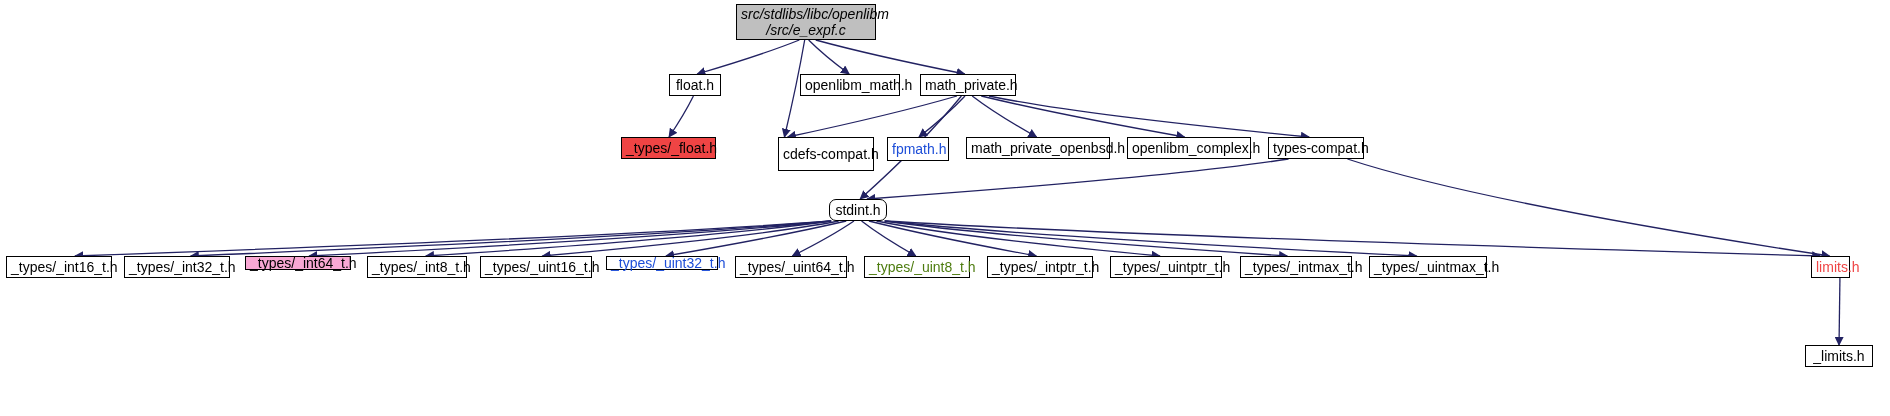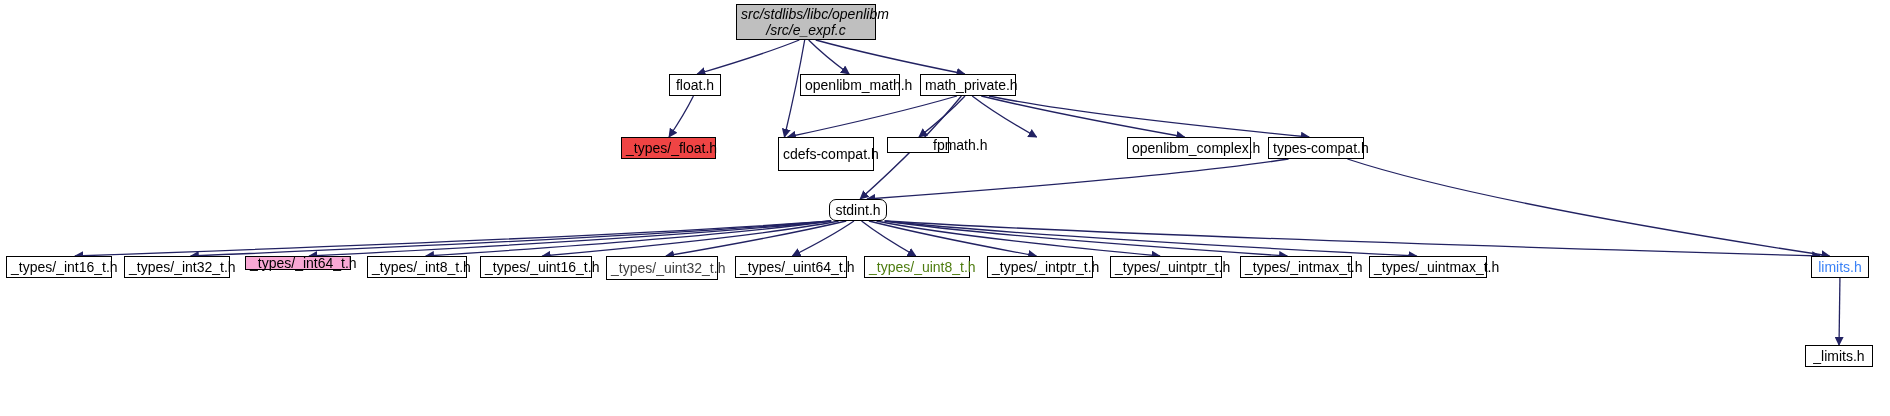--- a/index.html
+++ b/index.html
@@ -88,31 +88,32 @@
       <path d="M 885 221 Q 1142.224 236.75 1820.36 256" fill="none" stroke="#222262" stroke-width="1.3" marker-end="url(#arrow)"></path>
       <path d="M 1839.94 278 Q 1839.595 308.15 1839.02 345" fill="none" stroke="#222262" stroke-width="1.3" marker-end="url(#arrow)"></path>
     </svg>
 <div class="node root" style="left: 736px; top: 4px; width: 140px; height: 36px; border-color: rgb(0, 0, 0); color: rgb(0, 0, 0); background: rgb(191, 191, 191);"><span class="node-label">src/stdlibs/libc/openlibm
 /src/e_expf.c</span></div>
     <div class="node" style="left: 669px; top: 74px; width: 52px; height: 22px; border-color: rgb(0, 0, 0); color: rgb(0, 0, 0); background: rgb(255, 255, 255);"><span class="node-label">float.h</span></div>
     <div class="node" style="left: 800px; top: 74px; width: 100px; height: 22px; border-color: rgb(0, 0, 0); color: rgb(0, 0, 0); background: rgb(255, 255, 255); justify-content: center;"><span class="node-label">openlibm_math.h</span></div>
     <div class="node" style="left: 920px; top: 74px; width: 96px; height: 22px; border-color: rgb(0, 0, 0); color: rgb(0, 0, 0); background: rgb(255, 255, 255);"><span class="node-label">math_private.h</span></div>
     <div class="node" style="left: 621px; top: 137px; width: 95px; height: 22px; border-color: rgb(0, 0, 0); color: rgb(0, 0, 0); background: #ef4444;"><span class="node-label">_types/_float.h</span></div>
     <div class="node" style="left: 736px; top: 137px; width: 96px; height: 34px; border-color: rgb(0, 0, 0); color: rgb(0, 0, 0); background: rgb(255, 255, 255); margin-left: 42px;"><span class="node-label">cdefs-compat.h</span></div>
-    <div class="node" style="left: 887px; top: 137px; width: 62px; height: 16px; border-color: rgb(0, 0, 0); color: #000000; background: rgb(255, 255, 255); padding-left: 41px;"><span class="node-label">fpmath.h</span></div>
+    <div class="node" style="left: 887px; top: 137px; width: 62px; height: 24px; border-color: rgb(0, 0, 0); color: #1d4ed8; background: rgb(255, 255, 255);"><span class="node-label">fpmath.h</span></div>
+    <div class="node" style="left: 966px; top: 137px; width: 144px; height: 22px; border-color: rgb(0, 0, 0); color: rgb(0, 0, 0); background: rgb(255, 255, 255);"><span class="node-label">math_private_openbsd.h</span></div>
     <div class="node" style="left: 1127px; top: 137px; width: 124px; height: 22px; border-color: rgb(0, 0, 0); color: rgb(0, 0, 0); background: rgb(255, 255, 255);"><span class="node-label">openlibm_complex.h</span></div>
     <div class="node" style="left: 1268px; top: 137px; width: 96px; height: 22px; border-color: rgb(0, 0, 0); color: rgb(0, 0, 0); background: rgb(255, 255, 255);"><span class="node-label">types-compat.h</span></div>
     <div class="node" style="left: 829px; top: 199px; width: 58px; height: 22px; border-color: rgb(0, 0, 0); color: rgb(0, 0, 0); background: rgb(255, 255, 255); border-radius: 7px;"><span class="node-label">stdint.h</span></div>
     <div class="node" style="left: 6px; top: 256px; width: 106px; height: 22px; border-color: rgb(0, 0, 0); color: rgb(0, 0, 0); background: rgb(255, 255, 255);"><span class="node-label">_types/_int16_t.h</span></div>
     <div class="node" style="left: 124px; top: 256px; width: 106px; height: 22px; border-color: rgb(0, 0, 0); color: rgb(0, 0, 0); background: rgb(255, 255, 255);"><span class="node-label">_types/_int32_t.h</span></div>
     <div class="node" style="left: 245px; top: 256px; width: 106px; height: 14px; border-color: rgb(0, 0, 0); color: rgb(0, 0, 0); background: #f9a8d4;"><span class="node-label">_types/_int64_t.h</span></div>
     <div class="node" style="left: 367px; top: 256px; width: 100px; height: 22px; border-color: rgb(0, 0, 0); color: rgb(0, 0, 0); background: rgb(255, 255, 255);"><span class="node-label">_types/_int8_t.h</span></div>
     <div class="node" style="left: 480px; top: 256px; width: 112px; height: 22px; border-color: rgb(0, 0, 0); color: rgb(0, 0, 0); background: rgb(255, 255, 255);"><span class="node-label">_types/_uint16_t.h</span></div>
-    <div class="node" style="left: 606px; top: 256px; width: 112px; height: 24px; border-color: rgb(0, 0, 0); color: #404040; background: rgb(255, 255, 255);"><span class="node-label">_types/_uint32_t.h</span></div>
+    <div class="node" style="left: 606px; top: 256px; width: 112px; height: 14px; border-color: rgb(0, 0, 0); color: #1d4ed8; background: rgb(255, 255, 255);"><span class="node-label">_types/_uint32_t.h</span></div>
     <div class="node" style="left: 735px; top: 256px; width: 112px; height: 22px; border-color: rgb(0, 0, 0); color: rgb(0, 0, 0); background: rgb(255, 255, 255);"><span class="node-label">_types/_uint64_t.h</span></div>
     <div class="node" style="left: 864px; top: 256px; width: 106px; height: 22px; border-color: rgb(0, 0, 0); color: #4d7c0f; background: rgb(255, 255, 255);"><span class="node-label">_types/_uint8_t.h</span></div>
     <div class="node" style="left: 987px; top: 256px; width: 106px; height: 22px; border-color: rgb(0, 0, 0); color: rgb(0, 0, 0); background: rgb(255, 255, 255);"><span class="node-label">_types/_intptr_t.h</span></div>
     <div class="node" style="left: 1110px; top: 256px; width: 112px; height: 22px; border-color: rgb(0, 0, 0); color: rgb(0, 0, 0); background: rgb(255, 255, 255);"><span class="node-label">_types/_uintptr_t.h</span></div>
     <div class="node" style="left: 1240px; top: 256px; width: 112px; height: 22px; border-color: rgb(0, 0, 0); color: rgb(0, 0, 0); background: rgb(255, 255, 255);"><span class="node-label">_types/_intmax_t.h</span></div>
     <div class="node" style="left: 1369px; top: 256px; width: 118px; height: 22px; border-color: rgb(0, 0, 0); color: rgb(0, 0, 0); background: rgb(255, 255, 255);"><span class="node-label">_types/_uintmax_t.h</span></div>
-    <div class="node" style="left: 1811px; top: 256px; width: 58px; height: 22px; border-color: rgb(0, 0, 0); color: #3b82f6; background: rgb(255, 255, 255);"><span class="node-label">limits.h</span></div>
+    <div class="node" style="left: 1811px; top: 256px; width: 39px; height: 22px; border-color: rgb(0, 0, 0); color: #ef4444; background: rgb(255, 255, 255);"><span class="node-label">limits.h</span></div>
     <div class="node" style="left: 1805px; top: 345px; width: 68px; height: 22px; border-color: rgb(0, 0, 0); color: rgb(0, 0, 0); background: rgb(255, 255, 255);"><span class="node-label">_limits.h</span></div>
   </div>
 
 </body></html>

